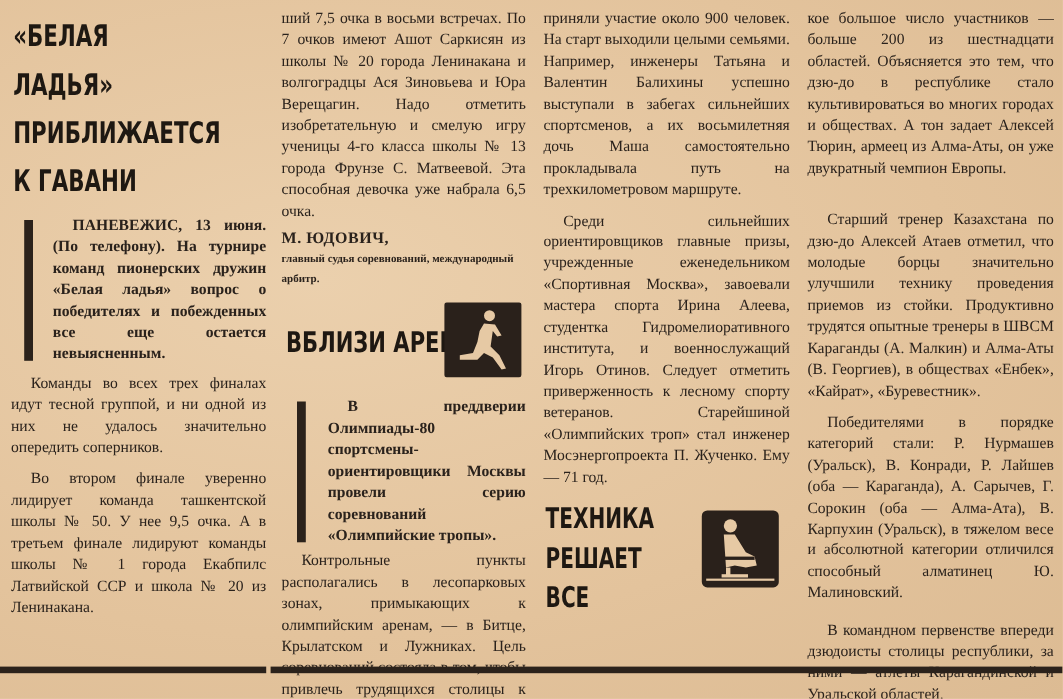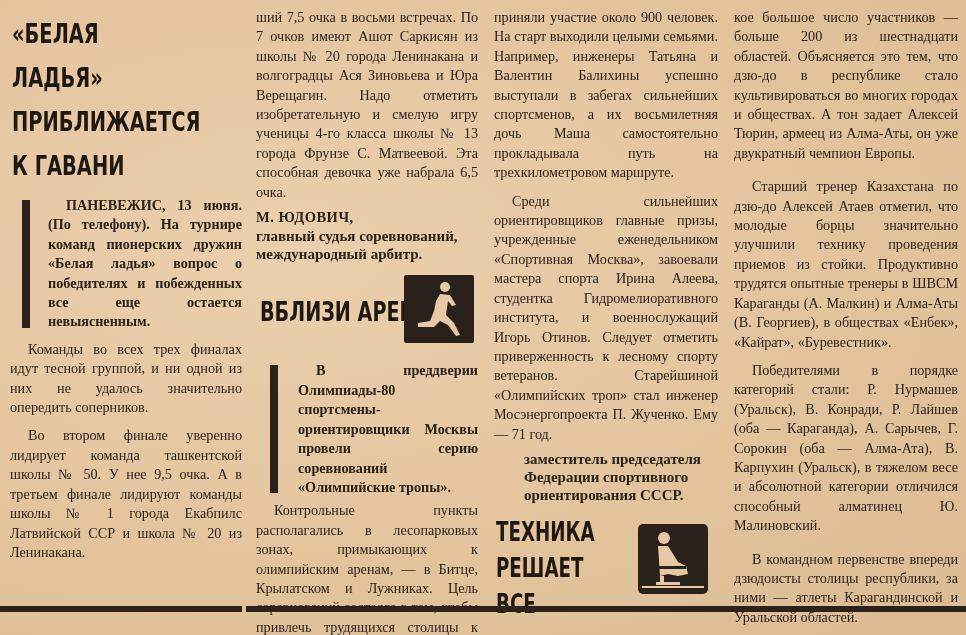--- a/index.html
+++ b/index.html
@@ -23,21 +23,21 @@
     font-weight: bold; font-stretch: condensed;
     color: #1e1812;
     letter-spacing: 0px;
     transform-origin: left top;
   }
   .lead { font-weight: bold; position: relative; padding-left: 38px; }
   .lead .bar { position: absolute; left: 12px; top: 4px; bottom: 4px; width: 8px; background: #2b221b; }
   .lead p { text-indent: 18px; }
   .sig { text-align: left; font-weight: bold; }
   .sig .name { font-size: 14.5px; letter-spacing: 0.5px; }
-  .sig .title { font-size: 15px; line-height: 18px; }
+  .sig .title { font-size: 10px; line-height: 18px; }
   .icon-box { position: absolute; background: #2a211b; border-radius: 2px; }
   .rule { position: absolute; height: 6px; background: #2b221b; top: 606px; }
 </style>
 </head>
 <body>
 
 <div class="col" style="left:10px; width:232px;">
   <div style="margin-top:12px; margin-left:2px;">
     <div class="headline" style="font-size:27px; line-height:44px; transform: scaleX(0.8);">«БЕЛАЯ ЛАДЬЯ»</div>
     <div class="headline" style="font-size:27px; line-height:44px; transform: scaleX(0.8);">ПРИБЛИЖАЕТСЯ</div>
@@ -78,21 +78,20 @@
   <div style="margin-top:4px;">
     <p>Контрольные пункты располагались в лесопарковых зонах, примыкающих к олимпийским аренам, — в Битце, Крылатском и Лужниках. Цель соревнований состояла в том, чтобы привлечь трудящихся столицы к занятиям увлекательным видом спорта, познакомить с местами, где поведут борьбу за олимпийские награды конники, пятиборцы, велосипедисты, легкоатлеты.</p>
 
   </div>
 </div>
 
 <div class="col" style="left:494px; width:224px;">
   <p style="text-indent:0; margin-top:8px;">приняли участие около 900 человек. На старт выходили целыми семьями. Например, инженеры Татьяна и Валентин Балихины успешно выступали в забегах сильнейших спортсменов, а их восьмилетняя дочь Маша самостоятельно прокладывала путь на трехкилометровом маршруте.</p>
   <p>Среди сильнейших ориентировщиков главные призы, учрежденные еженедельником «Спортивная Москва», завоевали мастера спорта Ирина Алеева, студентка Гидромелиоративного института, и военнослужащий Игорь Отинов. Следует отметить приверженность к лесному спорту ветеранов. Старейшиной «Олимпийских троп» стал инженер Мосэнергопроекта П. Жученко. Ему — 71 год.</p>
   <div class="sig" style="margin-top:6px;">
-    <div class="title" style="padding-left:30px;">заместитель председателя Федерации спортивного ориентирования СССР.</div>
   </div>
 
   <div style="position:relative; height:110px; margin-top:10px;">
     <div style="position:absolute; left:2px; top:0;">
       <div class="headline" style="font-size:26px; line-height:36px; transform: scaleX(0.78);">ТЕХНИКА</div>
       <div class="headline" style="font-size:26px; line-height:36px; transform: scaleX(0.78);">РЕШАЕТ</div>
       <div class="headline" style="font-size:26px; line-height:36px; transform: scaleX(0.78);">ВСЕ</div>
     </div>
     <div class="icon-box" style="left:144px; top:10px; width:70px; height:70px; border-radius:5px;">
       <svg width="70" height="70" viewBox="0 0 70 70">
@@ -103,21 +102,21 @@
         <rect x="18" y="58" width="24" height="3" fill="#e6c9a4"></rect>
         <rect x="4" y="62" width="62" height="2" fill="#e6c9a4"></rect>
       </svg>
     </div>
   </div>
 
 </div>
 
 <div class="col" style="left:734px; width:224px;">
   <p style="text-indent:0; margin-top:8px;">кое большое число участников — больше 200 из шестнадцати областей. Объясняется это тем, что дзю-до в республике стало культивироваться во многих городах и обществах. А тон задает Алексей Тюрин, армеец из Алма-Аты, он уже двукратный чемпион Европы.</p>
-  <p style="margin-top:14px;">Старший тренер Казахстана по дзю-до Алексей Атаев отметил, что молодые борцы значительно улучшили технику проведения приемов из стойки. Продуктивно трудятся опытные тренеры в ШВСМ Караганды (А. Малкин) и Алма-Аты (В. Георгиев), в обществах «Енбек», «Кайрат», «Буревестник».</p>
+  <p style="margin-top:28px;">Старший тренер Казахстана по дзю-до Алексей Атаев отметил, что молодые борцы значительно улучшили технику проведения приемов из стойки. Продуктивно трудятся опытные тренеры в ШВСМ Караганды (А. Малкин) и Алма-Аты (В. Георгиев), в обществах «Енбек», «Кайрат», «Буревестник».</p>
   <p>Победителями в порядке категорий стали: Р. Нурмашев (Уральск), В. Конради, Р. Лайшев (оба — Караганда), А. Сарычев, Г. Сорокин (оба — Алма-Ата), В. Карпухин (Уральск), в тяжелом весе и абсолютной категории отличился способный алматинец Ю. Малиновский.</p>
   <p style="margin-top:14px;">В командном первенстве впереди дзюдоисты столицы республики, за ними — атлеты Карагандинской и Уральской областей.</p>
   <div class="sig" style="margin-top:6px;">
     <div class="name" style="padding-right:14px;">Г. ВЛАДИМИРОВ.</div>
   </div>
 </div>
 
 <div class="rule" style="left:0; width:242px;"></div>
 <div class="rule" style="left:246px; width:720px;"></div>
 

